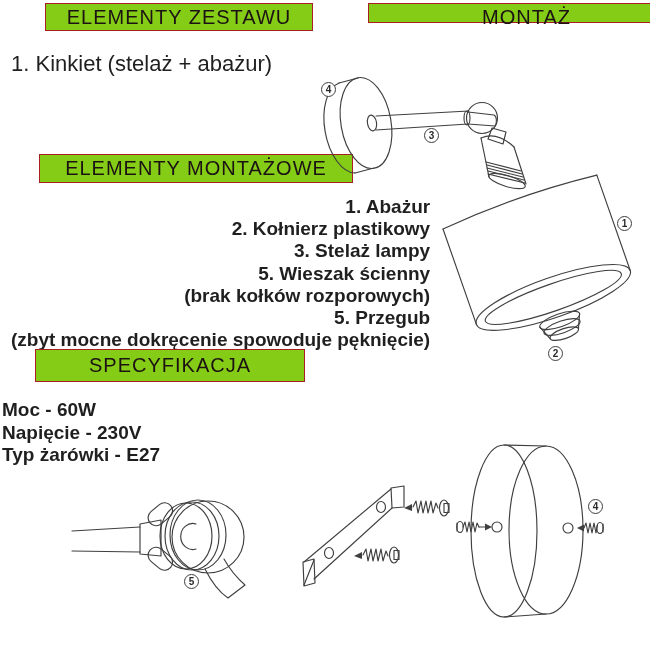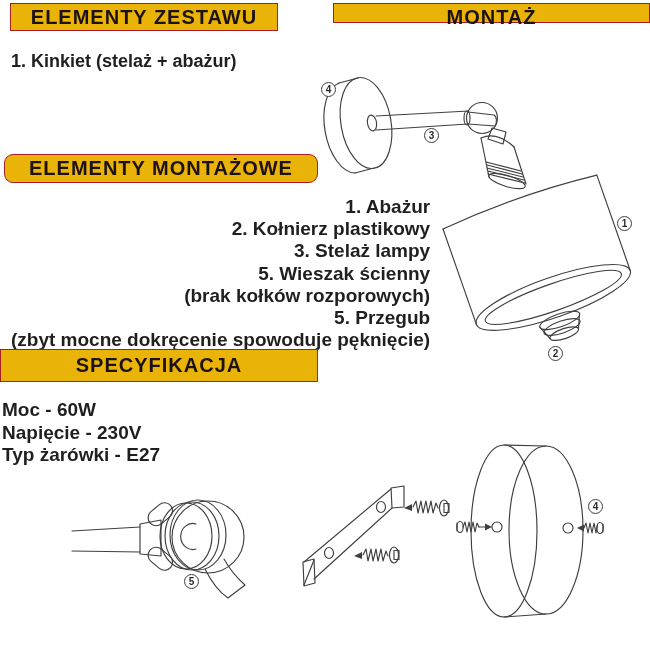--- a/index.html
+++ b/index.html
@@ -6,36 +6,37 @@
   .page{
     position:relative;
     width:650px;height:657px;
     background:#ffffff;
     overflow:hidden;
     font-family:"Liberation Sans",sans-serif;
     color:#1f1f1f;
   }
   .banner{
     position:absolute;
-    background:#eab308;
+    background:#84cc16;
     border:1px solid #a81e23;
     box-sizing:border-box;
     color:#1c1214;
-    font-weight:700;
+    font-weight:400;
     text-align:center;
     letter-spacing:1px;
     font-size:20px;
+    margin-left:35px;
   }
   .banner-kit{left:10px;top:3px;width:268px;height:28px;line-height:26px;}
   .banner-montaz{left:333px;top:3px;width:317px;height:20px;line-height:26px;}
-  .banner-mounting{left:4px;top:154px;width:314px;height:29px;line-height:27px;border-radius:9px;}
-  .banner-spec{left:0px;top:349px;width:318px;height:33px;line-height:31px;}
+  .banner-mounting{left:4px;top:154px;width:314px;height:29px;line-height:27px;}
+  .banner-spec{left:0px;top:349px;width:270px;height:33px;line-height:31px;}
   .kit-line{
     position:absolute;left:11px;top:51px;
-    font-size:18px;font-weight:700;white-space:nowrap;
+    font-size:22px;font-weight:400;white-space:nowrap;
   }
   .mounting-list{
     position:absolute;left:11px;top:196px;
     font-size:19px;font-weight:700;line-height:22.2px;white-space:nowrap;text-align:right;
   }
   .spec-list{
     position:absolute;left:2px;top:399px;
     font-size:19px;font-weight:700;line-height:22.7px;white-space:nowrap;
   }
   svg.diagram{position:absolute;left:0;top:0;}

